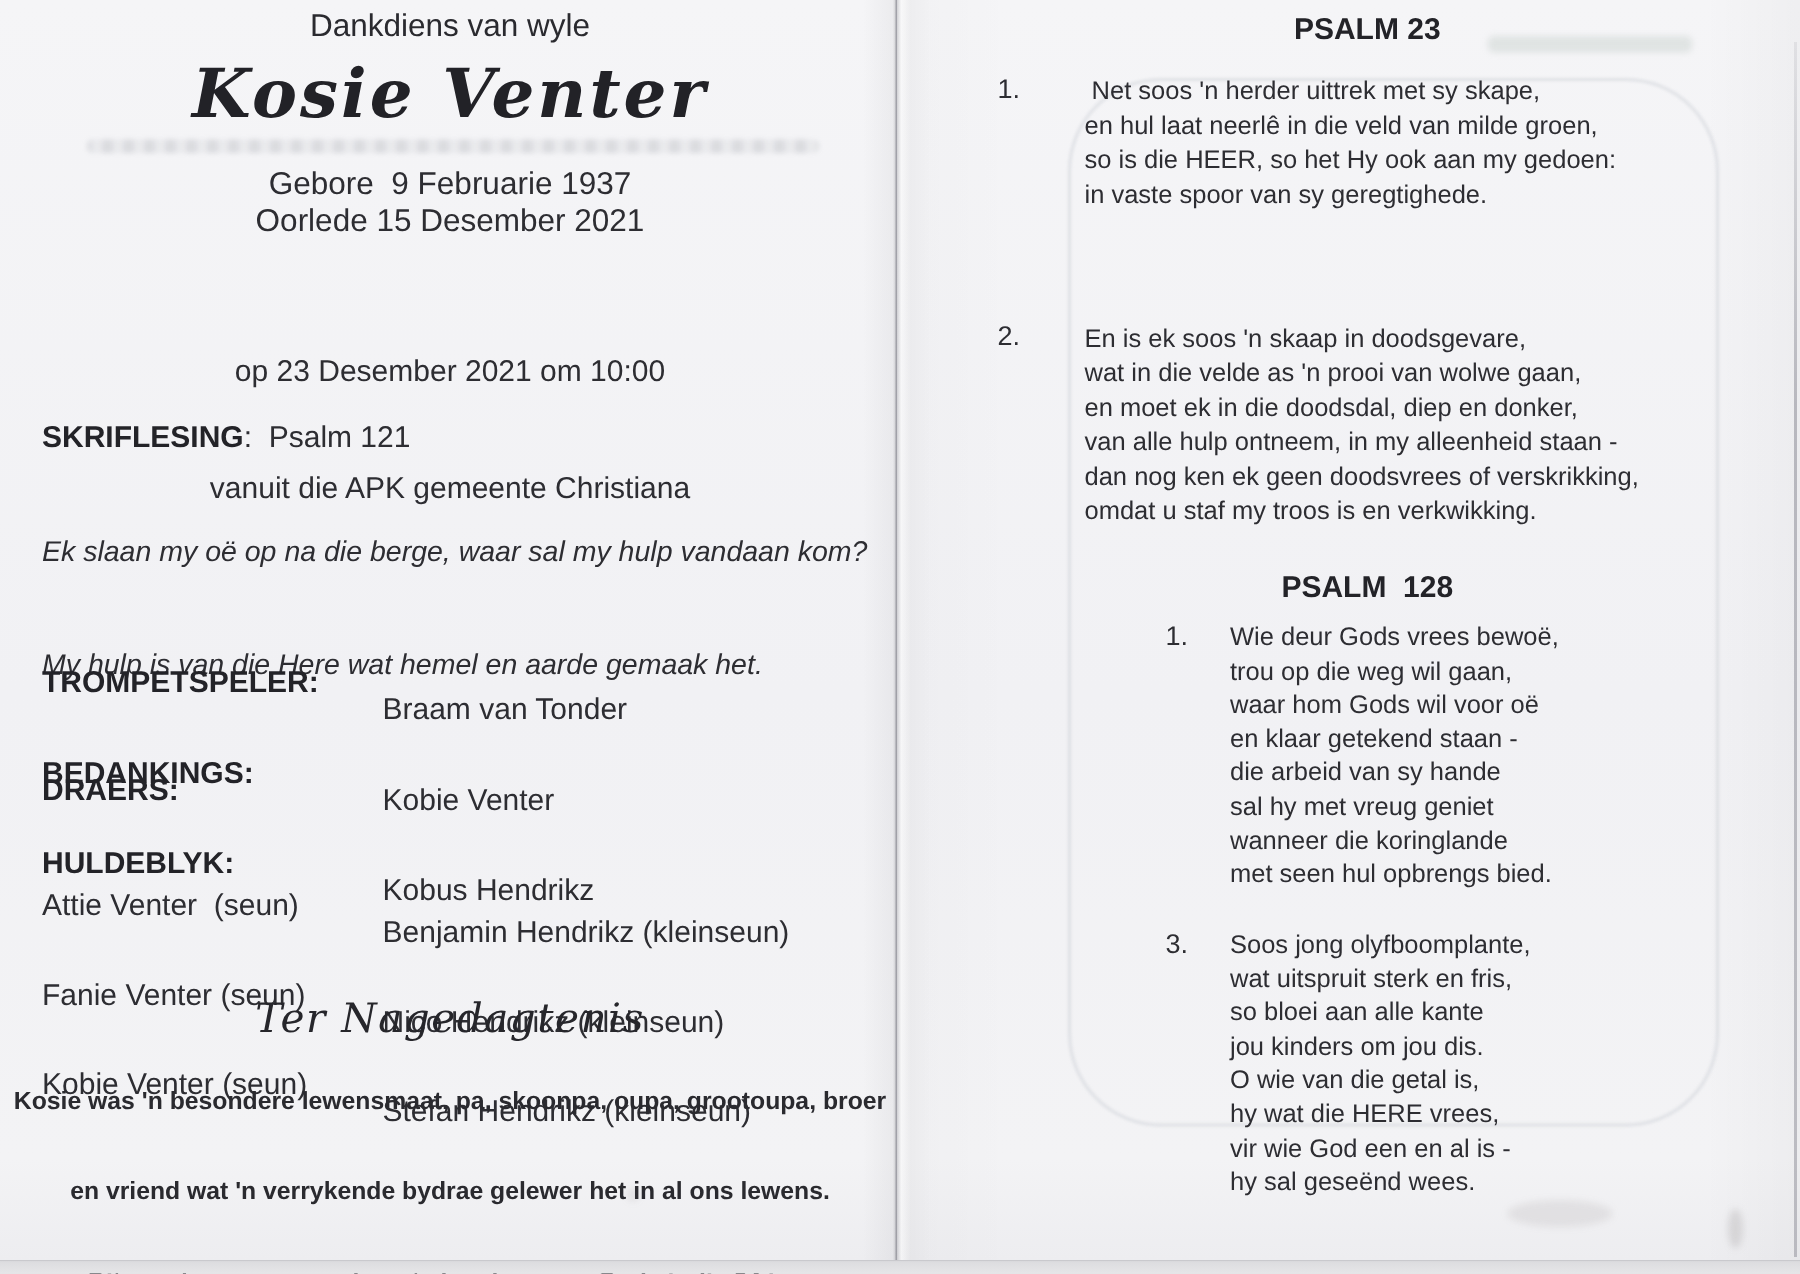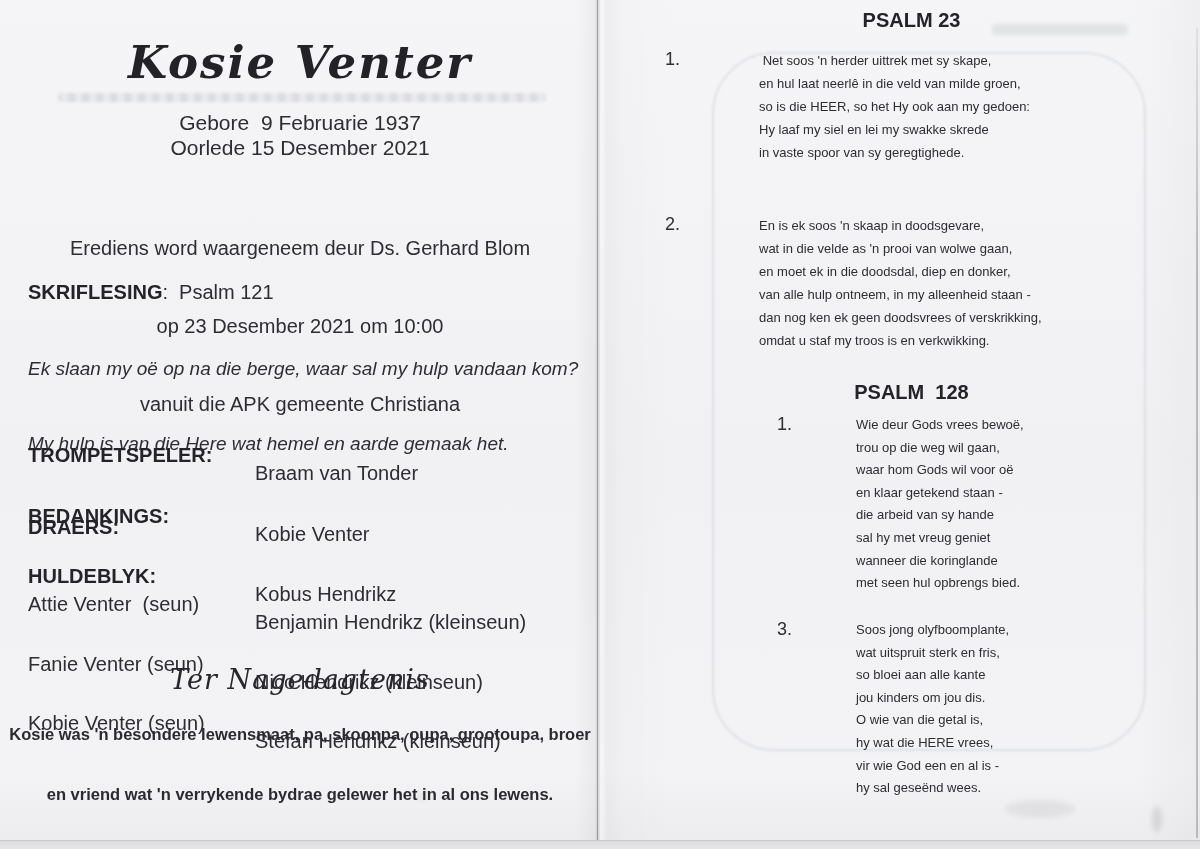--- a/index.html
+++ b/index.html
@@ -70,21 +70,21 @@
   .memorial{top:684px;font-size:16.5px;line-height:20px;font-weight:600;color:#2a2a2f;}
 
   
   .psalm-title{font-weight:bold;font-size:20px;color:#232328;}
   .p23-title{top:9px;}
   .p128-title{top:381px;}
   .verse{position:absolute;display:flex;}
   .vnum{font-size:18px;color:#2d2d32;}
   .p23 .vnum{width:58px;}
   .p128 .vnum{width:43px;}
-  .vline{font-size:13px;line-height:23px;white-space:pre-wrap;margin-left:36px;}
+  .vline{font-size:17px;line-height:23px;white-space:pre-wrap;}
   .p128 .vline{line-height:22.6px;}
   .v23-1{top:49px;left:65px;}
   .v23-2{top:214px;left:65px;}
   .v128-1{top:414px;left:177px;}
   .v128-3{top:619px;left:177px;}
 
   
   .showframe{
     position:absolute;left:112px;top:52px;width:430px;height:695px;
     border:2px solid rgba(180,186,196,0.32);border-radius:62px;
@@ -99,27 +99,27 @@
   .smudge-3{left:418px;top:792px;width:8px;height:9px;}
   .smudge-4{left:1152px;top:806px;width:10px;height:26px;background:rgba(110,108,105,0.18);}
 </style>
 </head>
 <body>
 
 <div class="scan">
   <div class="paper"></div>
 
   <div class="page page-left">
+    <div class="abs center pretitle">Dankdiens van wyle</div>
     <div class="abs center main-title">Kosie Venter</div>
     <div class="showband"></div>
     <div class="abs center born">Gebore  9 Februarie 1937</div>
     <div class="abs center died">Oorlede 15 Desember 2021</div>
 
     <div class="abs center service">
-      <div>Erediens word waargeneem deur Ds. Gerhard Blom</div>
       <div>op 23 Desember 2021 om 10:00</div>
       <div>vanuit die APK gemeente Christiana</div>
     </div>
 
     <div class="abs skrif"><b>SKRIFLESING</b><span style="white-space:pre-wrap;margin-top:36px;">:  Psalm 121</span></div>
     <div class="abs scripture">
       <div>Ek slaan my oë op na die berge, waar sal my hulp vandaan kom?</div>
       <div>My hulp is van die Here wat hemel en aarde gemaak het.</div>
     </div>
 
@@ -171,21 +171,20 @@
     <div class="showtext"></div>
 
     <div class="abs center psalm-title p23-title">PSALM 23</div>
 
     <div class="verse p23 v23-1">
       <div class="vnum">1.</div>
       <div class="vlines">
         <div class="vline"> Net soos 'n herder uittrek met sy skape,</div>
         <div class="vline">en hul laat neerlê in die veld van milde groen,</div>
         <div class="vline">so is die HEER, so het Hy ook aan my gedoen:</div>
-        <div class="vline">Hy laaf my siel en lei my swakke skrede</div>
         <div class="vline">in vaste spoor van sy geregtighede.</div>
       </div>
     </div>
 
     <div class="verse p23 v23-2">
       <div class="vnum">2.</div>
       <div class="vlines">
         <div class="vline">En is ek soos 'n skaap in doodsgevare,</div>
         <div class="vline">wat in die velde as 'n prooi van wolwe gaan,</div>
         <div class="vline">en moet ek in die doodsdal, diep en donker,</div>

